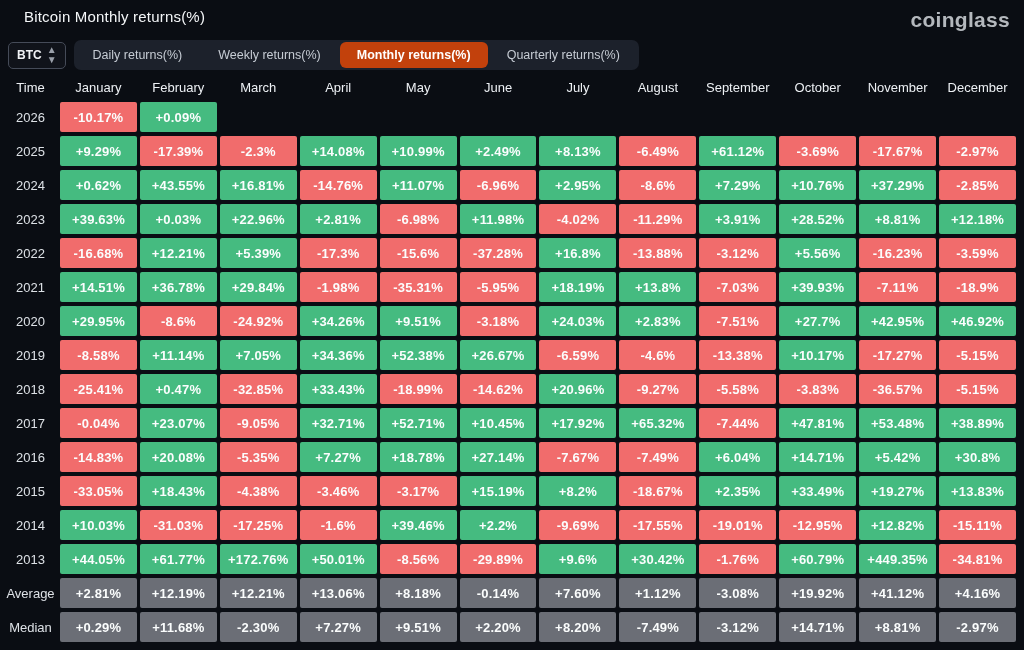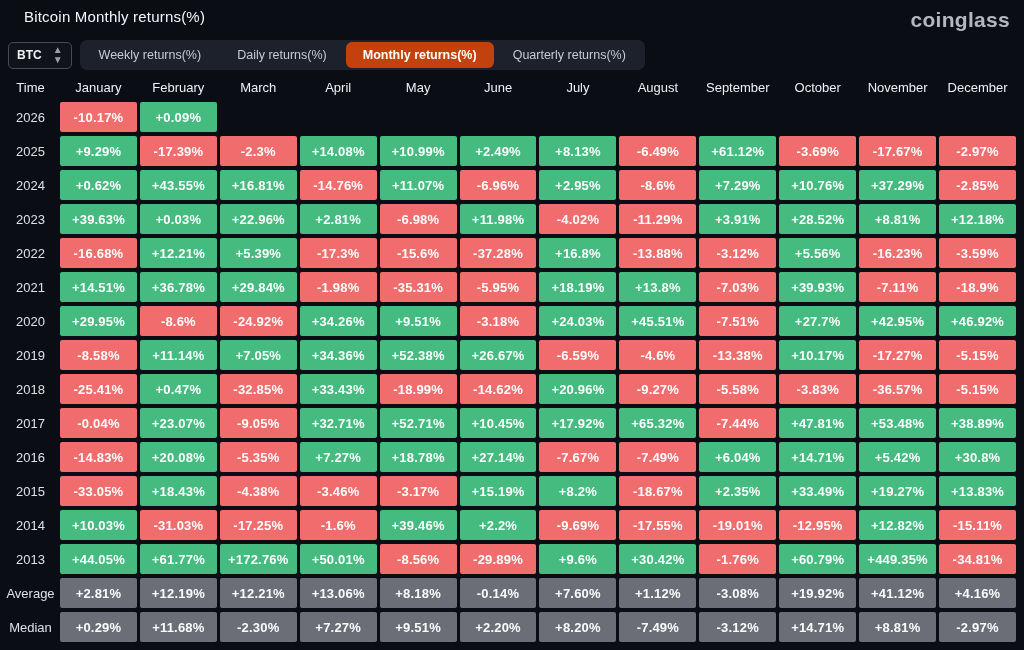--- a/index.html
+++ b/index.html
@@ -8,21 +8,21 @@
     background:#0a0d13;
     font-family:"Liberation Sans", sans-serif;
     color:#e9edf2;
   }
   .topbar { display:flex; justify-content:space-between; align-items:flex-start; padding:8px 14px 0 24px; height:38px; }
   .page-title { font-size:15px; font-weight:normal; color:#f4f6f8; letter-spacing:.2px; }
   .logo { font-size:21px; font-weight:bold; color:#b4b8bd; letter-spacing:.3px; }
 
   .controls { display:flex; align-items:center; gap:8px; padding:2px 8px 0 8px; height:32px; }
   .symbol-select {
-    display:flex; align-items:center; gap:11px; height:27px; padding:0 8px;
+    display:flex; align-items:center; gap:5px; height:27px; padding:0 8px;
     border:1px solid #454b58; border-radius:5px; background:#10131a;
     font-size:12px; font-weight:bold; color:#f0f2f5; cursor:pointer;
   }
   .updown { font-size:10px; color:#9aa0aa; line-height:1; }
   .tabgroup {
     display:flex; align-items:center; height:30px; background:#1c212b;
     border-radius:7px; padding:2px; gap:2px;
   }
   .tab {
     height:26px; display:flex; align-items:center; padding:0 17px;
@@ -60,22 +60,22 @@
   <div class="page-title">Bitcoin Monthly returns(%)</div>
   <div class="logo">coinglass</div>
 </div>
 
 <div class="controls">
   <div class="symbol-select">
     <span>BTC</span>
     <span class="updown">▲<br>▼</span>
   </div>
   <div class="tabgroup">
+      <div class="tab">Daily returns(%)</div>
       <div class="tab">Weekly returns(%)</div>
-      <div class="tab">Daily returns(%)</div>
       <div class="tab active">Monthly returns(%)</div>
       <div class="tab">Quarterly returns(%)</div>
     </div>
 </div>
 
 <div class="gridwrap">
   <div class="hrow">
     <div class="hcell">Time</div>
 
   <div class="hcell">January</div>
@@ -184,21 +184,21 @@
       </div>
       <div class="grid-row">
         <div class="ylabel">2020</div>
         <div class="cell pos">+29.95%</div>
         <div class="cell neg">-8.6%</div>
         <div class="cell neg">-24.92%</div>
         <div class="cell pos">+34.26%</div>
         <div class="cell pos">+9.51%</div>
         <div class="cell neg">-3.18%</div>
         <div class="cell pos">+24.03%</div>
-        <div class="cell pos">+45.51%</div>
+        <div class="cell pos">+2.83%</div>
         <div class="cell neg">-7.51%</div>
         <div class="cell pos">+27.7%</div>
         <div class="cell pos">+42.95%</div>
         <div class="cell pos">+46.92%</div>
       </div>
       <div class="grid-row">
         <div class="ylabel">2019</div>
         <div class="cell neg">-8.58%</div>
         <div class="cell pos">+11.14%</div>
         <div class="cell pos">+7.05%</div>

